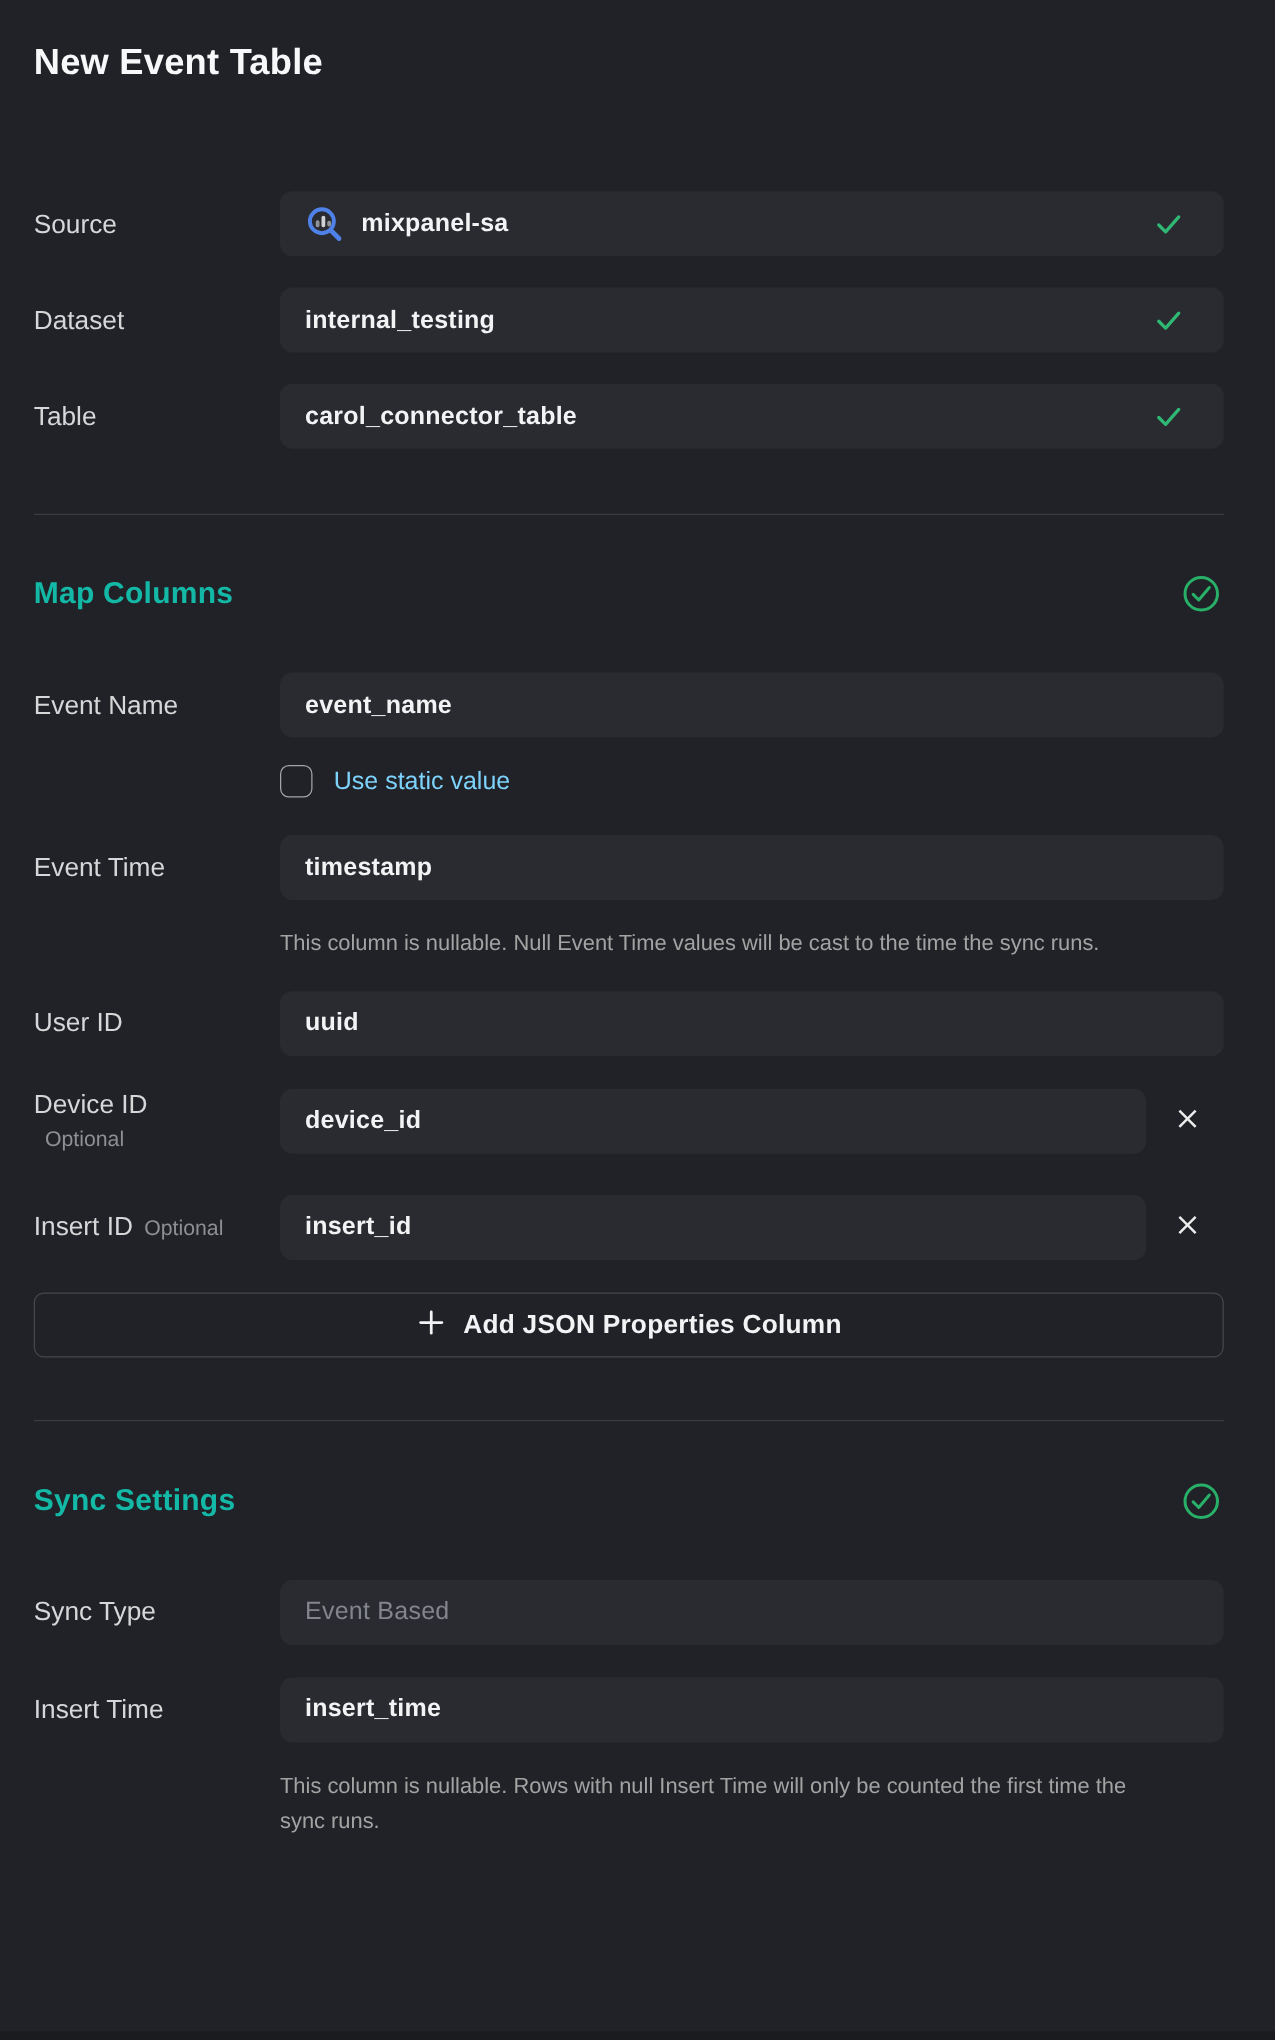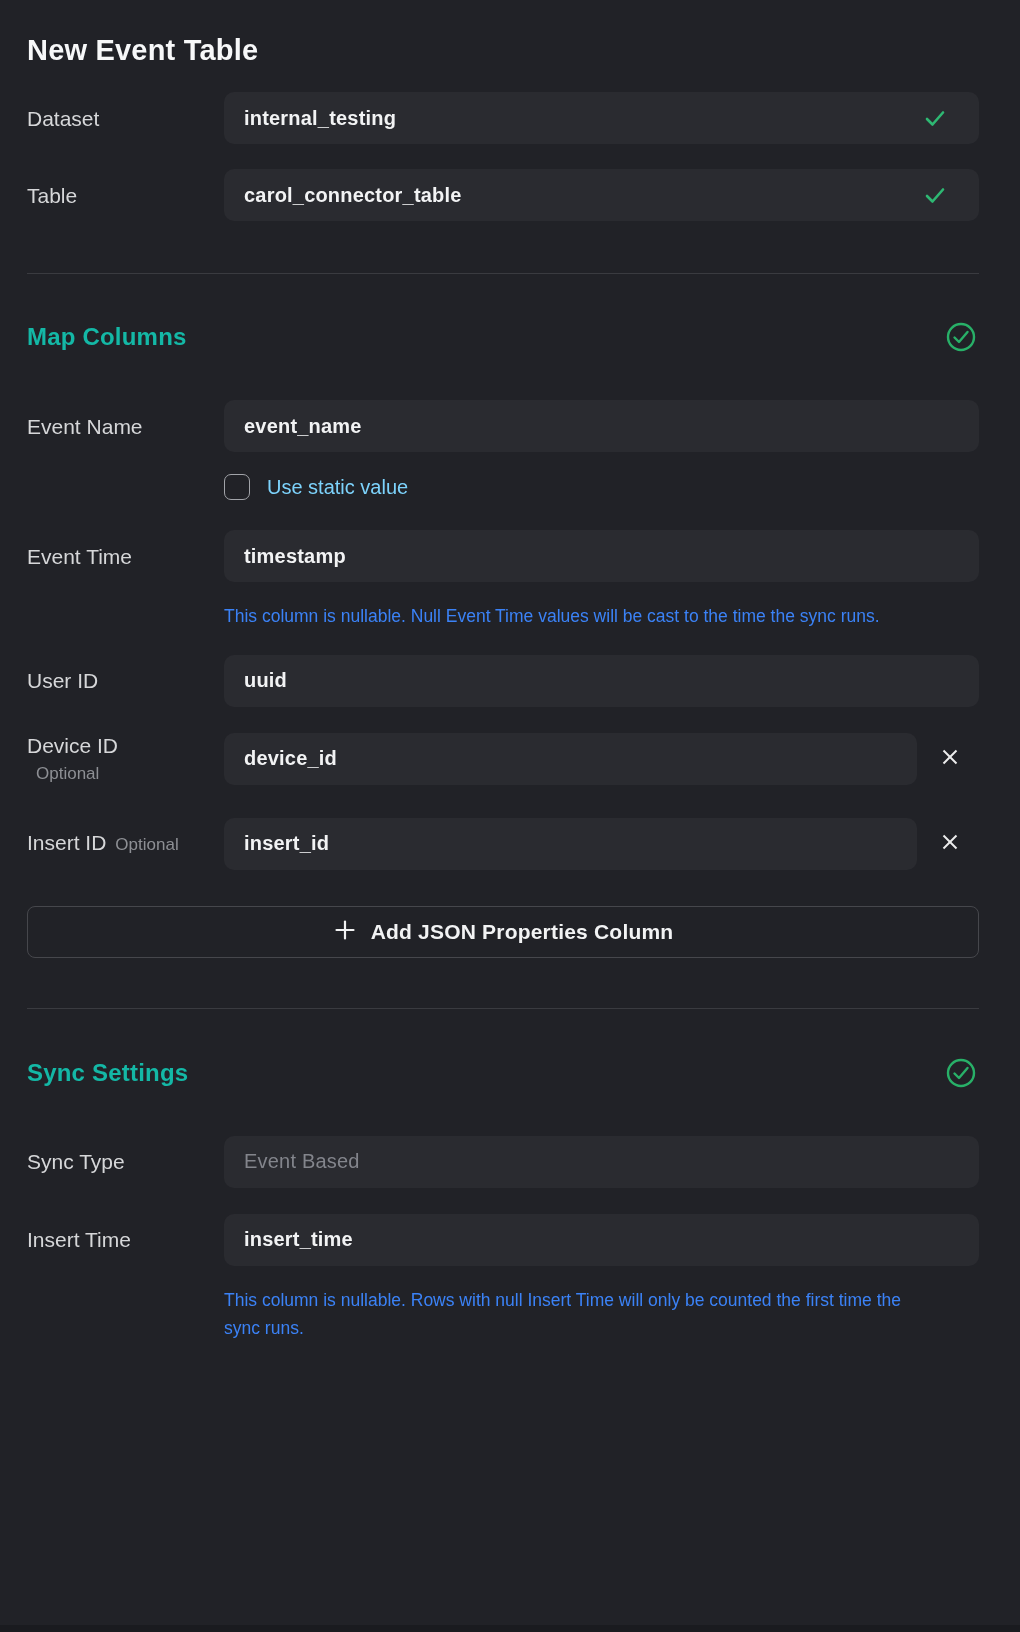--- a/index.html
+++ b/index.html
@@ -104,21 +104,21 @@
   .checkbox-label {
     margin-left: 17px;
     font-size: 20px;
     color: #7dd3fc;
   }
   .warning-text {
     margin-top: 20px;
     max-width: 697px;
     font-size: 17.5px;
     line-height: 28.5px;
-    color: #3b82f6;
+    color: #a3a3a3;
   }
   .clear-row .field { width: 693px; flex: 0 0 693px; }
   .clear-btn {
     width: 46px;
     height: 52px;
     display: flex;
     align-items: center;
     justify-content: center;
     background: transparent;
     border: none;
@@ -156,34 +156,56 @@
   .m-row1 { margin-top: 86px; }
   .m-row  { margin-top: 25px; }
   .m-div1 { margin-top: 52px; }
   .m-head1 { margin-top: 48px; }
   .m-eventname { margin-top: 48px; }
   .m-checkbox { margin-top: 22px; }
   .m-eventtime { margin-top: 30px; }
   .m-userid { margin-top: 24px; }
   .m-device { margin-top: 26px; }
   .m-insertid { margin-top: 32px; }
-  .m-addbtn { margin-top: 36px; }
+  .m-addbtn { margin-top: 26px; }
   .m-div2 { margin-top: 50px; }
   .m-head2 { margin-top: 49px; }
   .m-synctype { margin-top: 48px; }
   .m-inserttime { margin-top: 26px; }
   .m-frequency { margin-top: 18px; }
 </style>
 </head>
 <body>
 
 <div class="page">
 
   <h1 class="page-title">New Event Table</h1>
 
+  <div class="row m-row1">
+    <div class="row-label">Source</div>
+    <div class="field-col">
+      <div class="field">
+        <span class="source-icon">
+          <svg width="31" height="31" viewBox="0 0 31 31">
+            <circle cx="13.5" cy="13" r="9.6" fill="none" stroke="#4f82e8" stroke-width="3.1"></circle>
+            <line x1="20.6" y1="20.2" x2="27.2" y2="26.8" stroke="#4f82e8" stroke-width="3.8" stroke-linecap="round"></line>
+            <rect x="8.6" y="12.2" width="3" height="5.6" rx="1.4" fill="#8f9297"></rect>
+            <rect x="13.2" y="8.6" width="3" height="9.2" rx="1.4" fill="#cfd1d4"></rect>
+            <rect x="17.8" y="12.6" width="3" height="4.6" rx="1.4" fill="#8f9297"></rect>
+          </svg>
+        </span>
+        <span class="field-value">mixpanel-sa</span>
+        <span class="field-check">
+          <svg width="24" height="24" viewBox="0 0 24 24">
+              <polyline points="4,13 9.5,18.5 20,6.5" fill="none" stroke="#2eb873" stroke-width="2.6" stroke-linecap="round" stroke-linejoin="round"></polyline>
+            </svg>
+        </span>
+      </div>
+    </div>
+  </div>
 
   <div class="row m-row">
     <div class="row-label">Dataset</div>
     <div class="field-col">
       <div class="field">
         <span class="field-value">internal_testing</span>
         <span class="field-check">
           <svg width="24" height="24" viewBox="0 0 24 24">
               <polyline points="4,13 9.5,18.5 20,6.5" fill="none" stroke="#2eb873" stroke-width="2.6" stroke-linecap="round" stroke-linejoin="round"></polyline>
             </svg>

